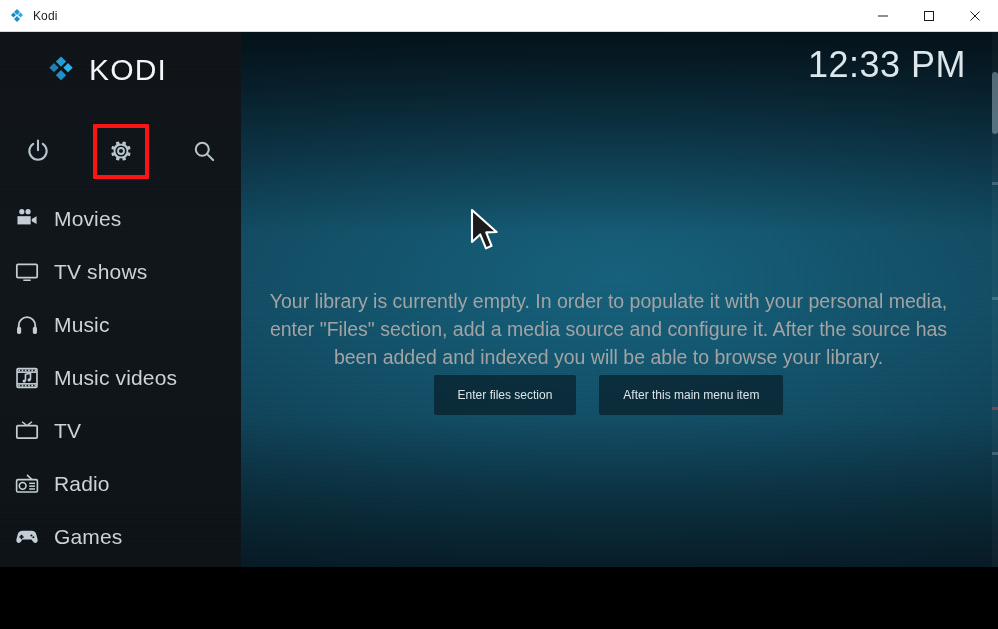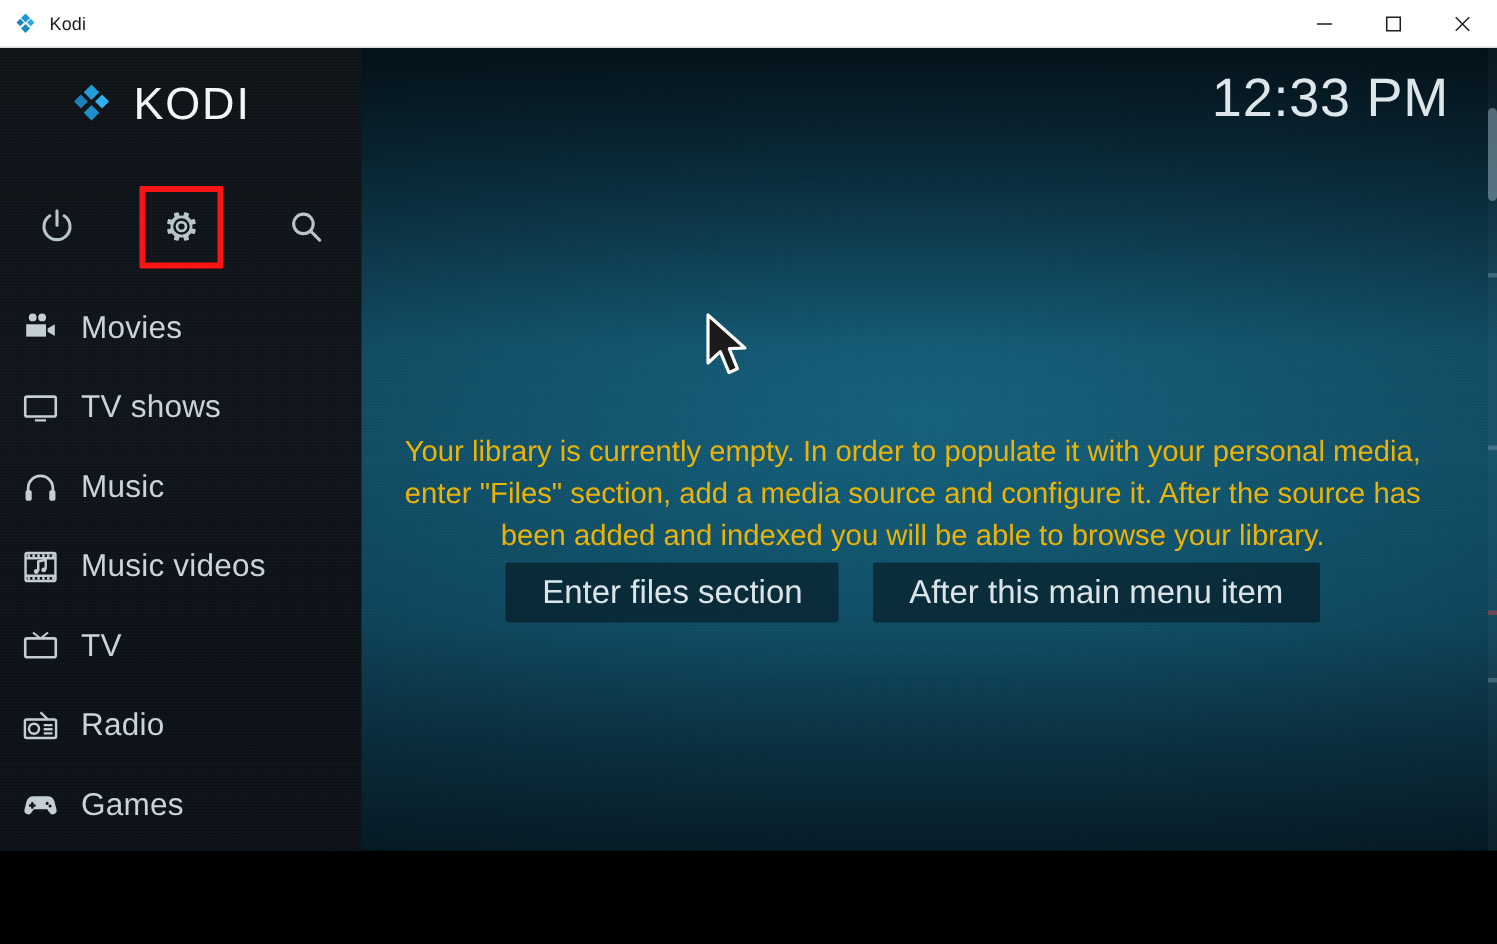--- a/index.html
+++ b/index.html
@@ -138,32 +138,32 @@
     white-space:nowrap;
   }
 
   
   .content {
     position:absolute; left:241px; top:0; width:757px; height:597px;
   }
   .empty-msg {
     position:absolute; left:0; top:255px; width:735px;
     text-align:center;
-    font-size:19.5px; line-height:28px; color:#eab308; font-weight:400;
+    font-size:19.5px; line-height:28px; color:#a3a3a3; font-weight:400;
     padding:0 14px;
   }
   .btnrow {
     position:absolute; left:0; top:343px; width:735px;
     display:flex; justify-content:center; gap:23px;
   }
   .kbtn {
     height:40px; padding:0 24px;
     display:flex; align-items:center; justify-content:center;
     background:rgba(6,22,31,0.62);
-    color:#dbe4e9; font-size:22px; font-weight:400;
+    color:#dbe4e9; font-size:12px; font-weight:400;
     border:none; border-radius:2px; cursor:pointer;
     white-space:nowrap;
     font-family:"Liberation Sans", sans-serif;
   }
 
   
   .cursor { position:absolute; left:470px; top:176px; pointer-events:none; z-index:9; }
 
   
   .scrollbar {

